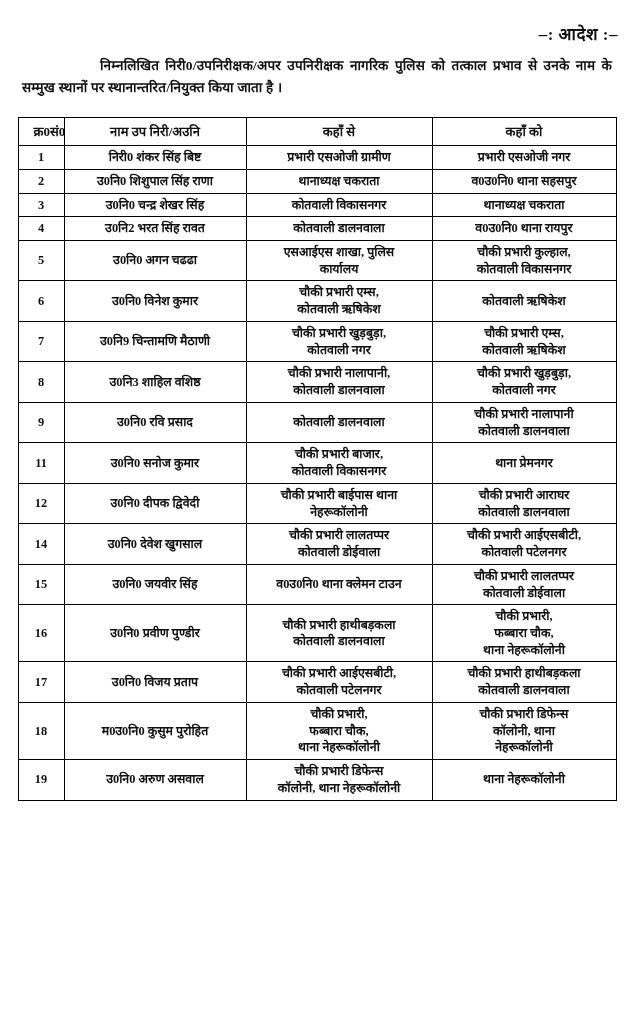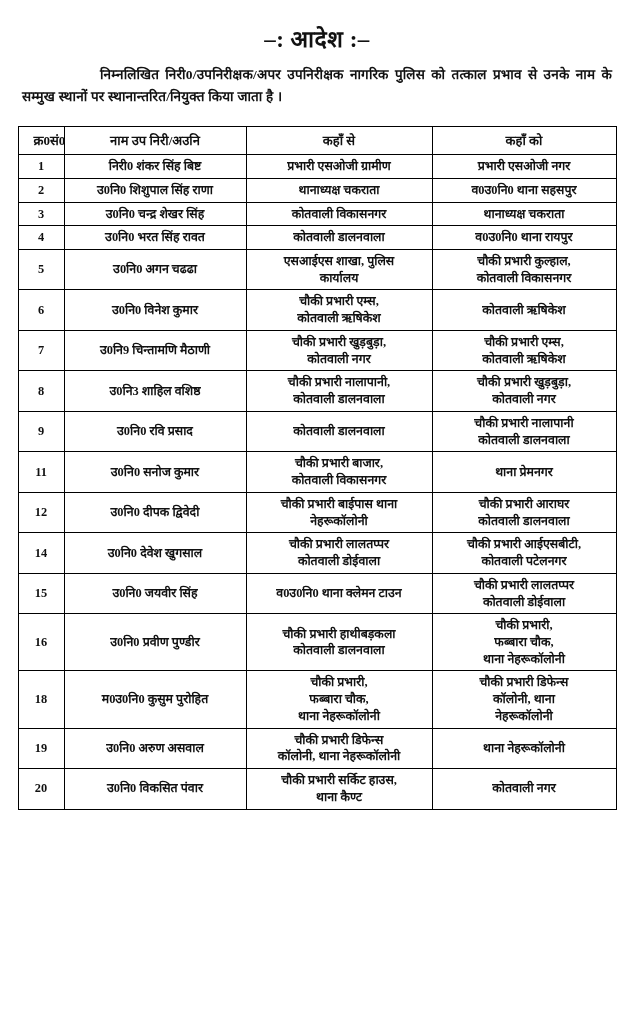--- a/index.html
+++ b/index.html
@@ -16,22 +16,22 @@
     overflow: hidden;
   }
   .page {
     width: 634px;
     height: 1024px;
     box-sizing: border-box;
     padding: 18px 16px 10px 16px;
     position: relative;
   }
   .doc-title {
-    text-align: center;
-    font-size: 23px;
+    text-align: right;
+    font-size: 17px;
     font-weight: bold;
     letter-spacing: 0.5px;
     margin: 4px 0 10px 0;
   }
   .intro {
     font-size: 13.5px;
     line-height: 1.65;
     text-align: justify;
     margin: 0 6px 17px 6px;
     font-weight: bold;
@@ -135,21 +135,21 @@
             </div>
           </td>
           <td class="to">
             <div class="cell-lines">
               <span>थानाध्यक्ष चकराता</span>
             </div>
           </td>
         </tr>
         <tr>
           <td class="sno">4</td>
-          <td class="name">उ0नि0 भरत सिंह रावत</td>
+          <td class="name">उ0नि2 भरत सिंह रावत</td>
           <td class="from">
             <div class="cell-lines">
               <span>कोतवाली डालनवाला</span>
             </div>
           </td>
           <td class="to">
             <div class="cell-lines">
               <span>व0उ0नि0 थाना रायपुर</span>
             </div>
           </td>
@@ -305,20 +305,36 @@
           </td>
           <td class="to">
             <div class="cell-lines">
               <span>चौकी प्रभारी,</span>
               <span>फब्बारा चौक,</span>
               <span>थाना नेहरूकॉलोनी</span>
             </div>
           </td>
         </tr>
         <tr>
+          <td class="sno">17</td>
+          <td class="name">उ0नि0 विजय प्रताप</td>
+          <td class="from">
+            <div class="cell-lines">
+              <span>चौकी प्रभारी आईएसबीटी,</span>
+              <span>कोतवाली पटेलनगर</span>
+            </div>
+          </td>
+          <td class="to">
+            <div class="cell-lines">
+              <span>चौकी प्रभारी हाथीबड़कला</span>
+              <span>कोतवाली डालनवाला</span>
+            </div>
+          </td>
+        </tr>
+        <tr>
           <td class="sno">18</td>
           <td class="name">म0उ0नि0 कुसुम पुरोहित</td>
           <td class="from">
             <div class="cell-lines">
               <span>चौकी प्रभारी,</span>
               <span>फब्बारा चौक,</span>
               <span>थाना नेहरूकॉलोनी</span>
             </div>
           </td>
           <td class="to">
@@ -337,31 +353,16 @@
               <span>चौकी प्रभारी डिफेन्स</span>
               <span>कॉलोनी, थाना नेहरूकॉलोनी</span>
             </div>
           </td>
           <td class="to">
             <div class="cell-lines">
               <span>थाना नेहरूकॉलोनी</span>
             </div>
           </td>
         </tr>
-        <tr>
-          <td class="sno">20</td>
-          <td class="name">उ0नि0 विकसित पंवार</td>
-          <td class="from">
-            <div class="cell-lines">
-              <span>चौकी प्रभारी सर्किट हाउस,</span>
-              <span>थाना कैण्ट</span>
-            </div>
-          </td>
-          <td class="to">
-            <div class="cell-lines">
-              <span>कोतवाली नगर</span>
-            </div>
-          </td>
-        </tr>
       </tbody>
   </table>
 
 </div>
 
 </body></html>

